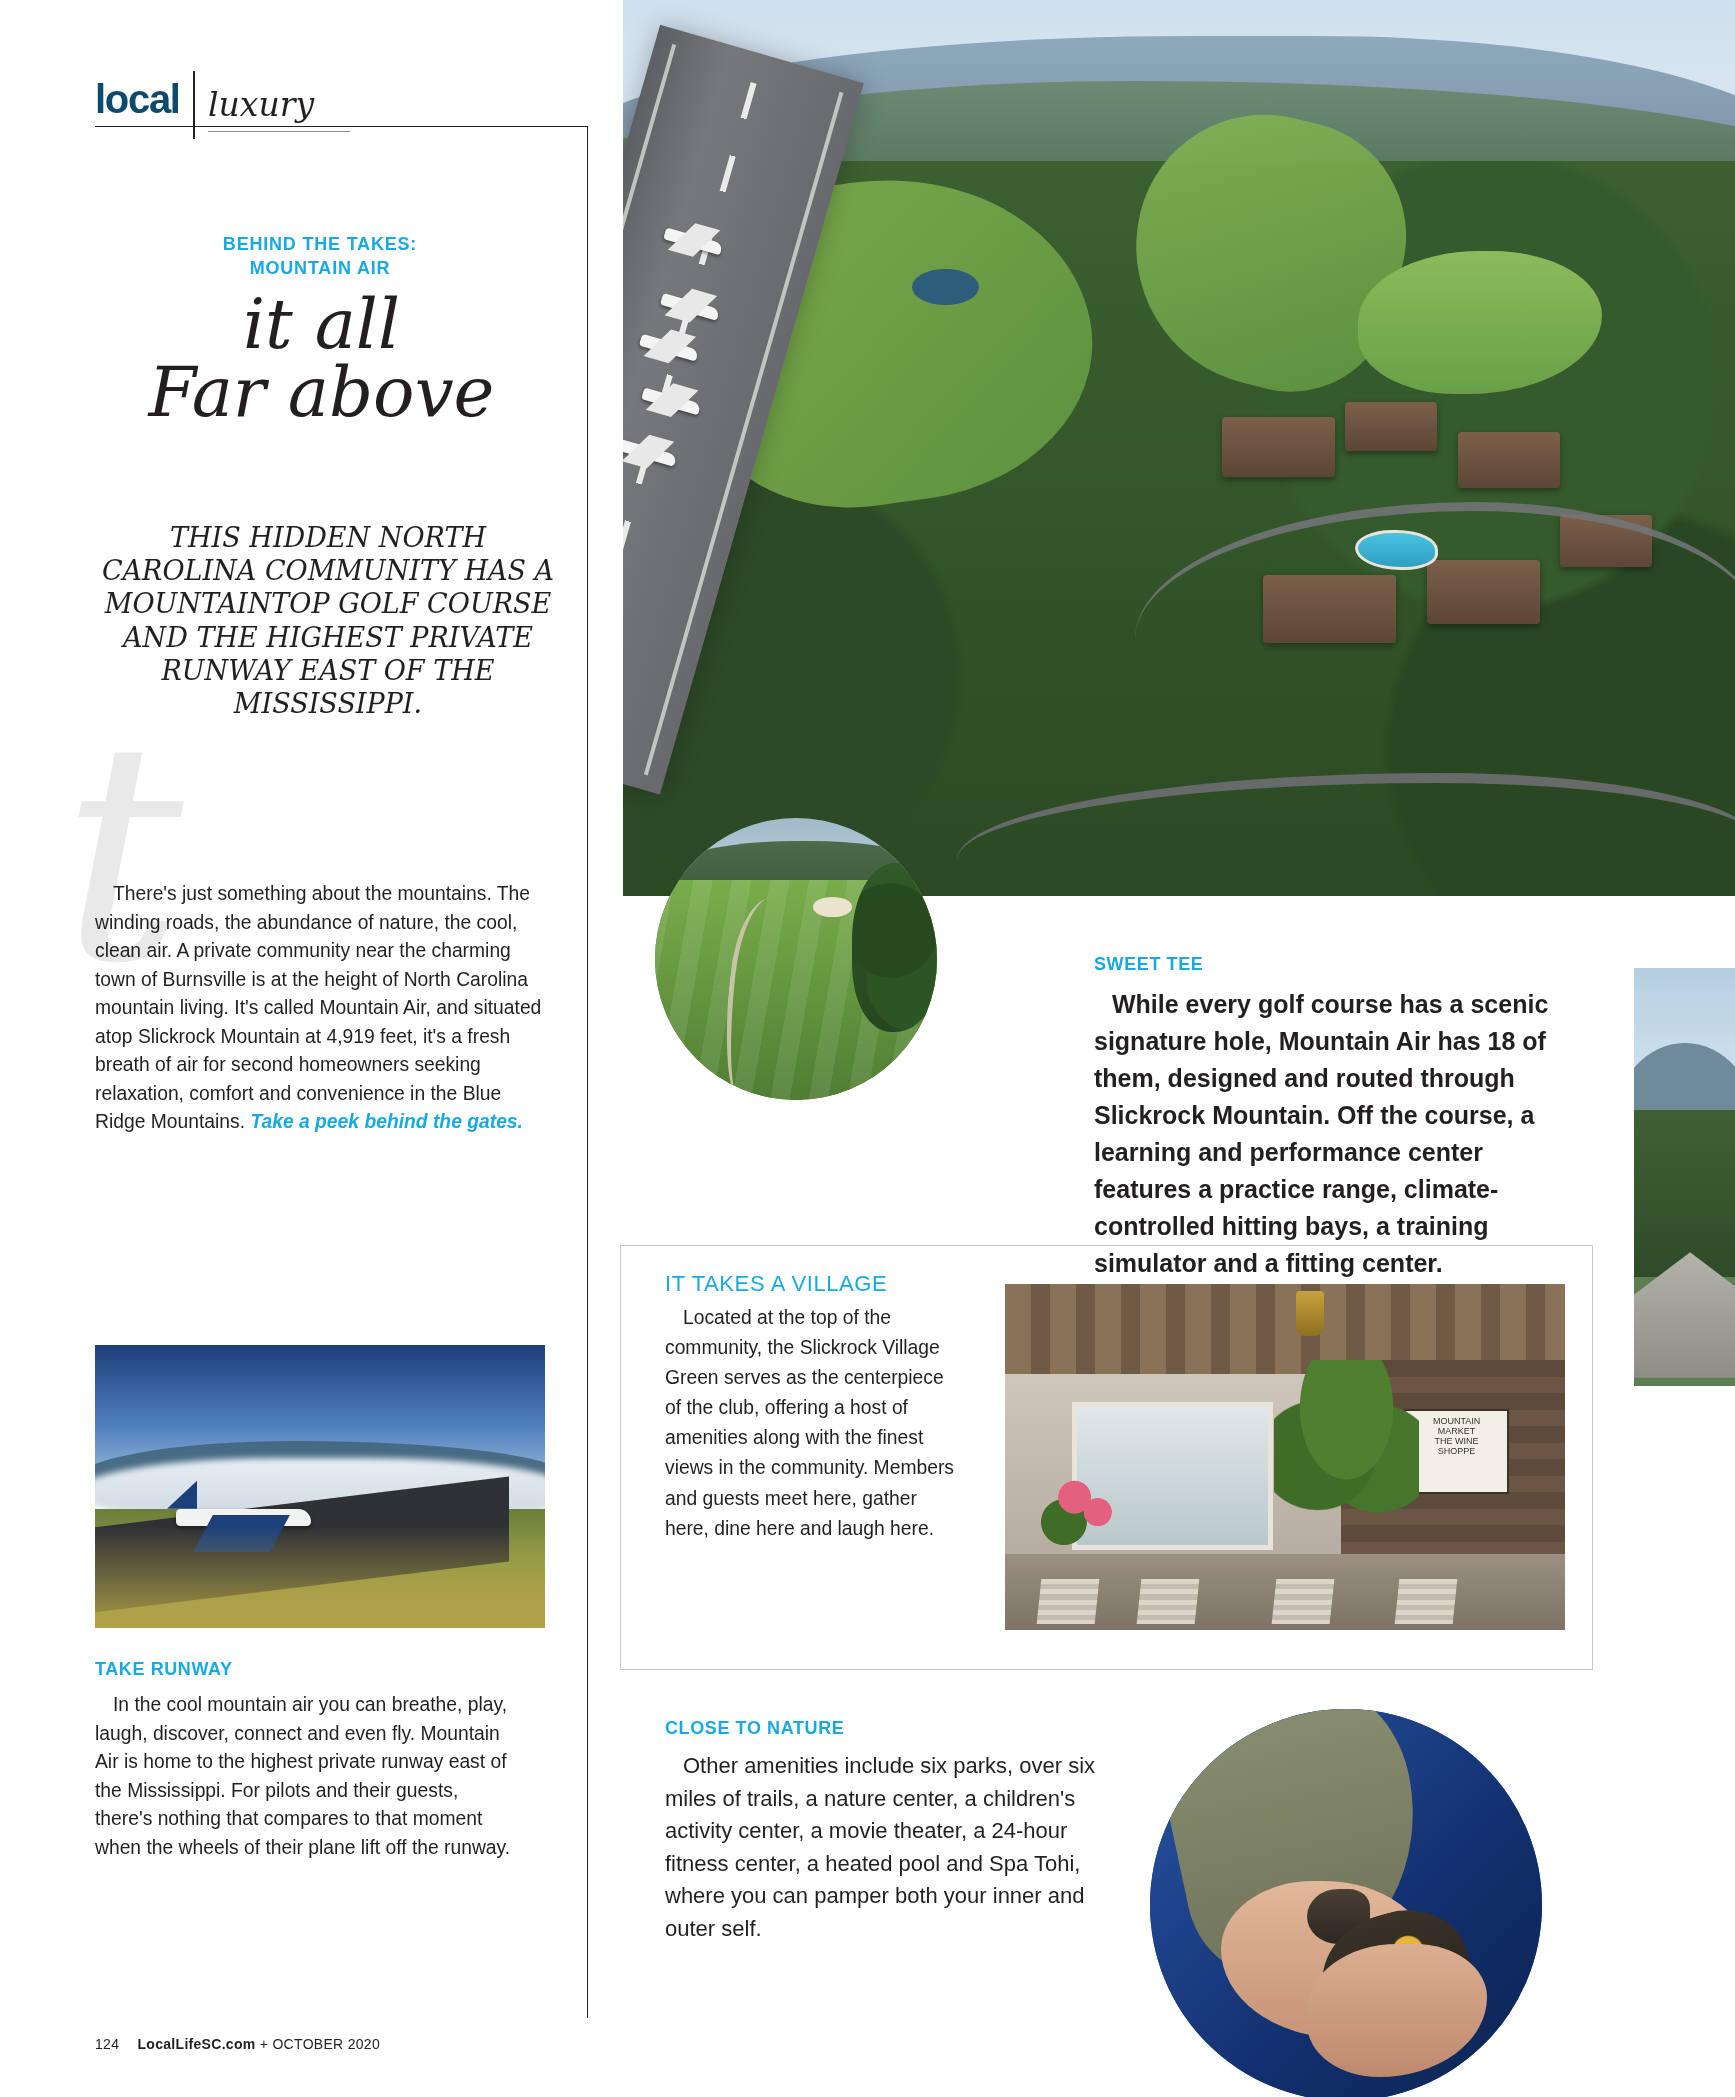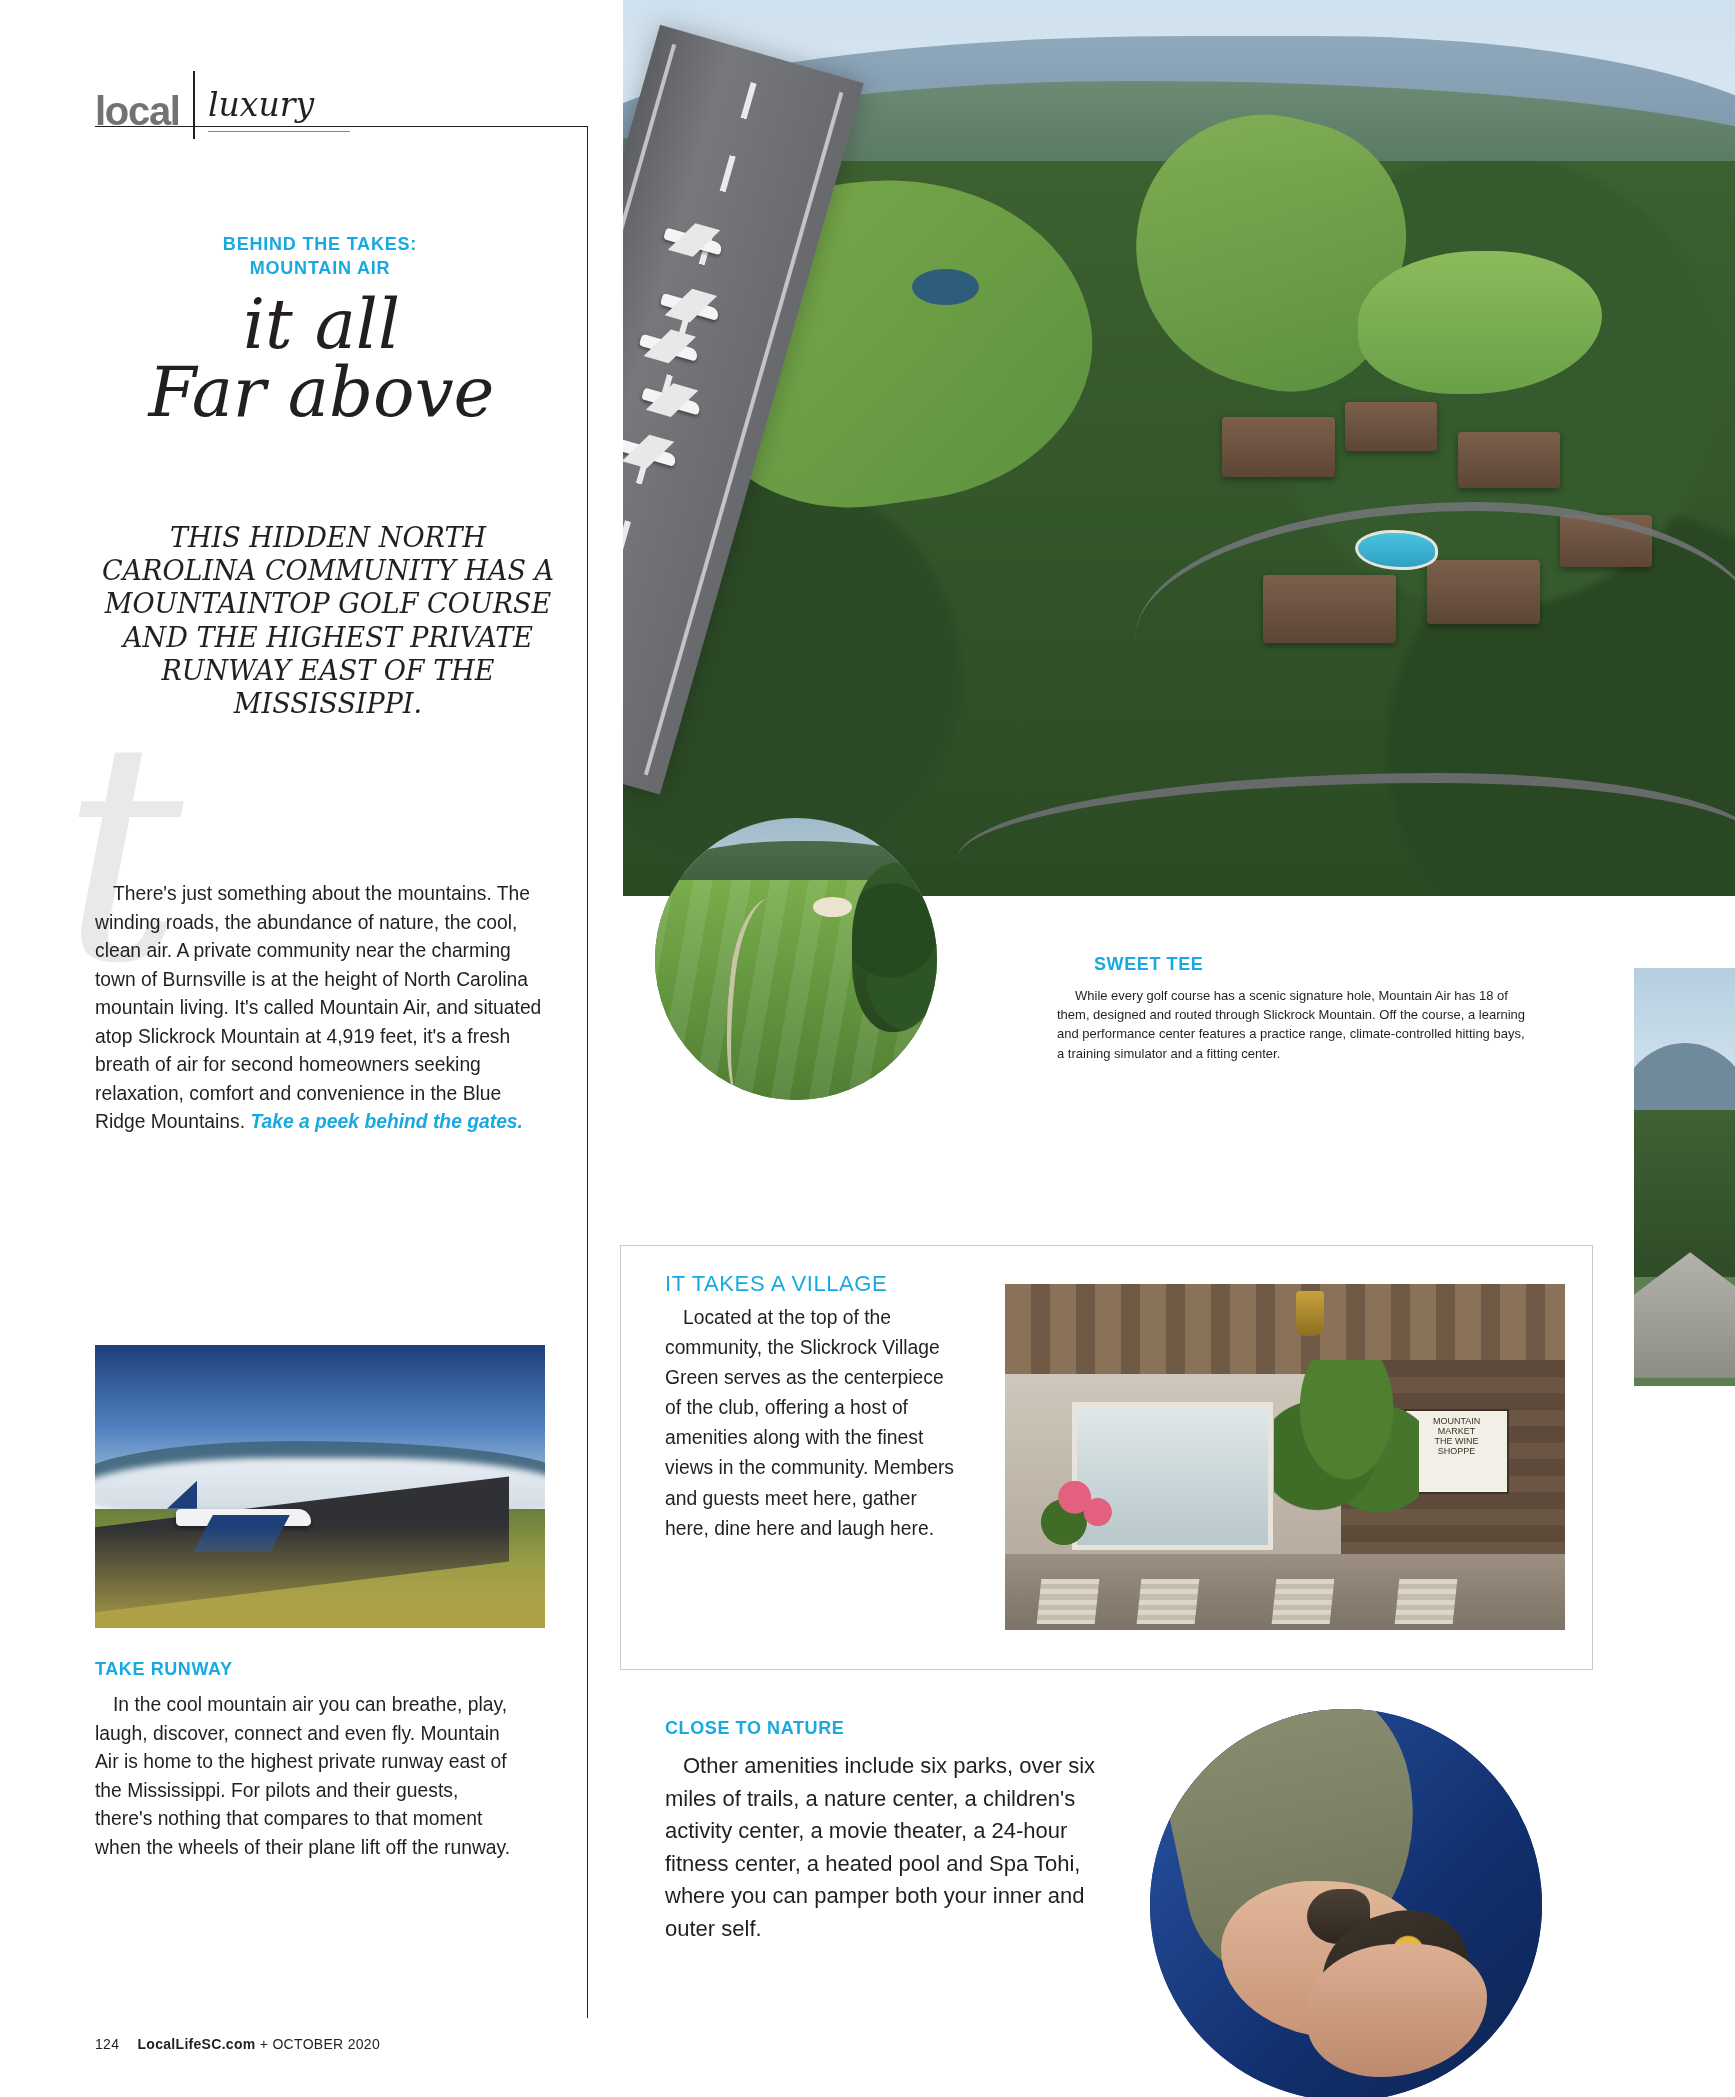--- a/index.html
+++ b/index.html
@@ -22,25 +22,24 @@
     left: 95px;
     top: 76px;
     width: 508px;
     height: 59px;
   }
   .masthead .local {
     font-family: "Liberation Sans", sans-serif;
     font-weight: bold;
     font-size: 40px;
     letter-spacing: -1.3px;
-    color: #737373;
+    color: #0c4a6e;
     position: absolute;
     left: 0;
     top: 1.3px;
-    margin-top: 12px;
   }
   .masthead .divider {
     position: absolute;
     left: 98px;
     top: -5.1px;
     width: 1.9px;
     height: 68px;
     background: #231f20;
   }
   .masthead .luxury {
@@ -406,26 +405,27 @@
     position: absolute;
     left: 1094px;
     top: 954px;
     font-size: 18px;
     font-weight: bold;
     letter-spacing: 0.6px;
     color: #18a9e0;
   }
   .sweettee-body {
     position: absolute;
-    left: 1057px;
+    left: 1094px;
     top: 986px;
     width: 476px;
-    font-size: 13px;
+    font-size: 25px;
     line-height: 1.48;
     text-indent: 18px;
+    font-weight: bold;
   }
 
   
   .edge-photo {
     position: absolute;
     left: 1634px;
     top: 968px;
     width: 102px;
     height: 418px;
     overflow: hidden;

